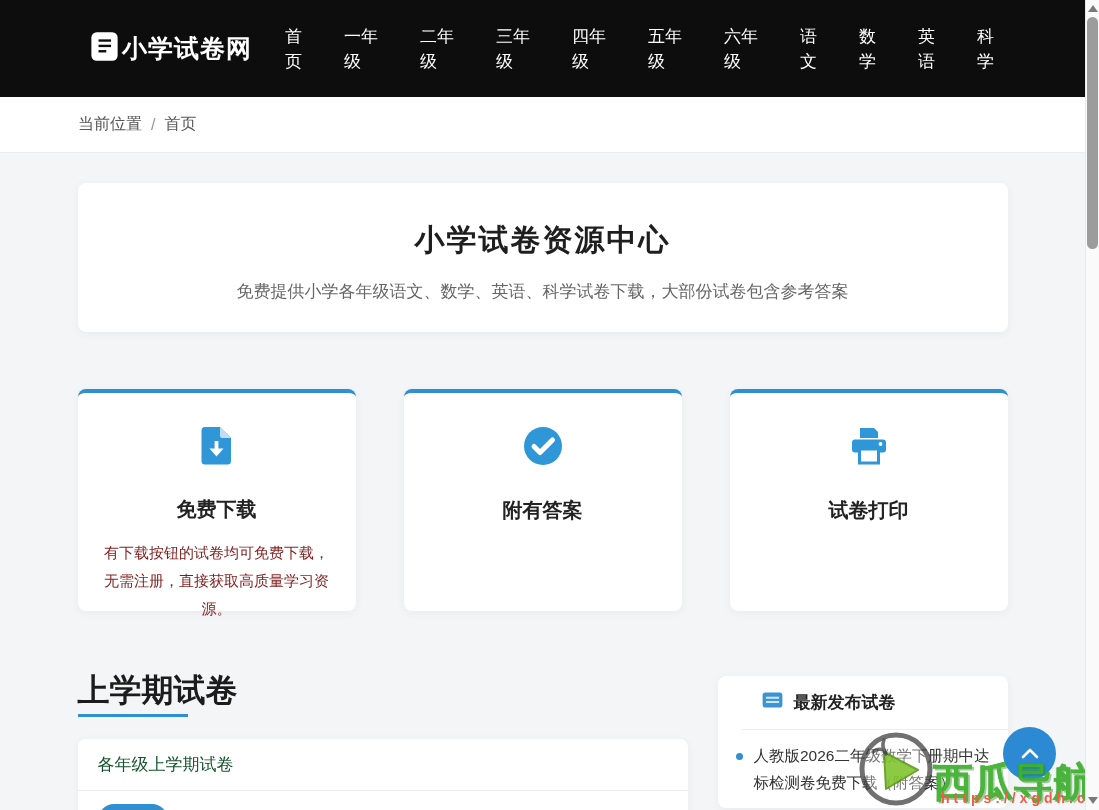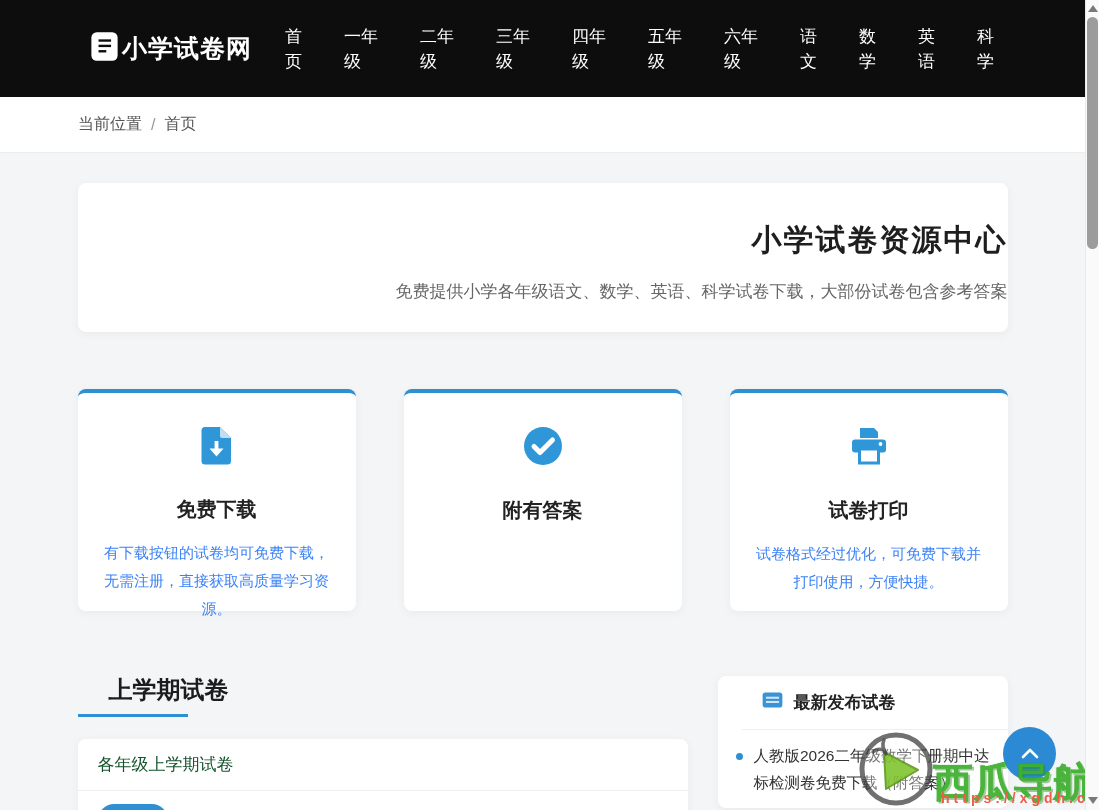--- a/index.html
+++ b/index.html
@@ -32,38 +32,38 @@
     display:flex; align-items:center; padding-left:78px; font-size:16px; color:#555;
   }
   .crumb-sep { margin:0 9px; color:#999; }
   .crumb-current { color:#555; cursor:pointer; }
 
   
   .main { padding-top:30px; }
   .container { width:930px; margin:0 auto; }
 
   .hero {
-    background:#fff; border-radius:8px; height:149px; text-align:right;
+    background:#fff; border-radius:8px; height:149px; text-align:center;
     padding-top:37px; box-shadow:0 2px 10px rgba(0,0,0,0.05);
   }
   .hero-title { font-size:30px; font-weight:bold; color:#1e1e1e; letter-spacing:2px; margin:0; }
   .hero-sub { font-size:17px; color:#666; margin:19px 0 0; }
 
   .features { display:flex; gap:48px; margin-top:57px; }
   .feature-card {
     flex:1; background:#fff; border-top:4px solid #2f8fd3; border-radius:8px;
     height:222px; text-align:center; padding:33px 26px 0;
     box-shadow:0 2px 10px rgba(0,0,0,0.05);
   }
   .feature-title { font-size:20px; font-weight:600; color:#222; margin-top:27px; }
-  .feature-desc { font-size:15px; color:#3b82f6; line-height:28px; margin-top:16px; }
+  .feature-desc { font-size:15px; color:#7f1d1d; line-height:28px; margin-top:16px; }
 
   .section { display:flex; gap:30px; margin-top:65px; align-items:flex-start; }
   .left-col { width:610px; }
-  .section-heading { font-size:24px; font-weight:bold; color:#1c1c1c; line-height:28px;margin-left:31px; }
+  .section-heading { font-size:32px; font-weight:bold; color:#1c1c1c; line-height:28px; }
   .heading-underline { width:110px; height:3px; background:#2f8fd3; margin-top:10px; }
   .card {
     background:#fff; border-radius:8px; box-shadow:0 2px 10px rgba(0,0,0,0.05);
   }
   .grades-card { margin-top:22px; border-radius:8px 8px 0 0; height:120px; }
   .card-header {
     padding:14px 20px; font-size:17px; font-weight:normal; color:#14532d;
     border-bottom:1px solid #eee;
   }
   .grades-body { padding:13px 20px; }
@@ -196,21 +196,20 @@
         <div class="feature-card">
           <span>
             <svg width="40" height="40" viewBox="0 0 40 40">
               <path d="M11,2 h14 l4,4 v6 h-18 z" fill="#2f96d8"></path>
               <rect x="3" y="13.5" width="34" height="13" rx="3" fill="#2f96d8"></rect>
               <circle cx="31.5" cy="18" r="1.9" fill="#ffffff"></circle>
               <rect x="10.5" y="23" width="19" height="14" fill="#ffffff" stroke="#2f96d8" stroke-width="3"></rect>
             </svg>
           </span>
           <div class="feature-title">试卷打印</div>
-          <div class="feature-desc">试卷格式经过优化，可免费下载并打印使用，方便快捷。</div>
         </div>
 
       </div>
 
       <div class="section">
 
         <div class="left-col">
           <div class="section-heading">上学期试卷</div>
           <div class="heading-underline"></div>
           <div class="card grades-card">

